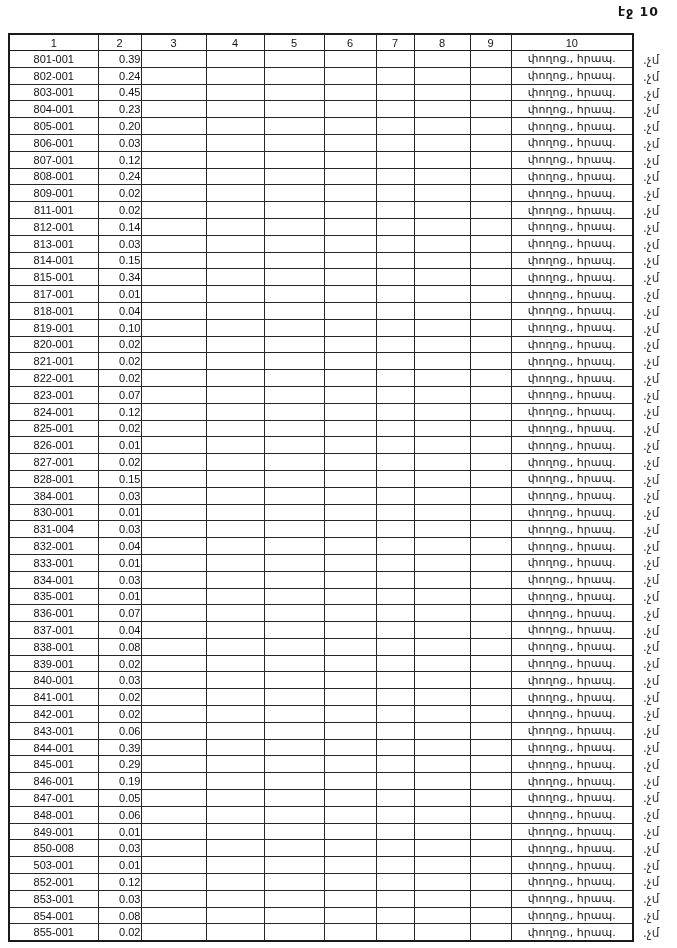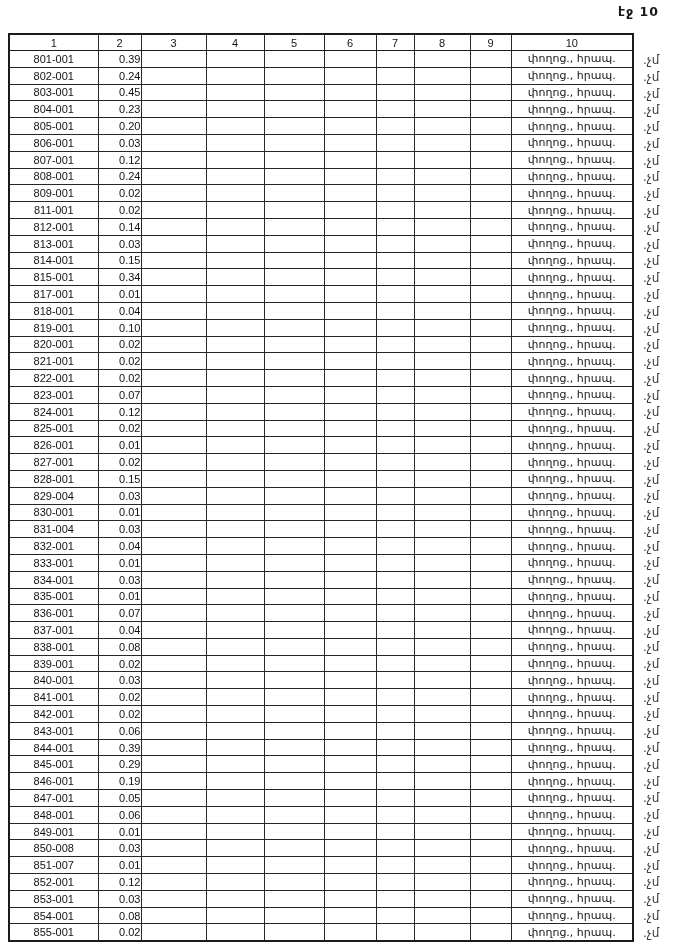--- a/index.html
+++ b/index.html
@@ -386,21 +386,21 @@
         <td class="c-empty"></td>
         <td class="c-empty"></td>
         <td class="c-empty"></td>
         <td class="c-empty"></td>
         <td class="c-empty"></td>
         <td class="c-empty"></td>
         <td class="c-empty"></td>
         <td class="c-armen">փողոց., հրապ.</td>
       </tr>
       <tr>
-        <td class="c-code">829-004</td>
+        <td class="c-code">384-001</td>
         <td class="c-value">0.03</td>
         <td class="c-empty"></td>
         <td class="c-empty"></td>
         <td class="c-empty"></td>
         <td class="c-empty"></td>
         <td class="c-empty"></td>
         <td class="c-empty"></td>
         <td class="c-empty"></td>
         <td class="c-armen">փողոց., հրապ.</td>
       </tr>
@@ -650,21 +650,21 @@
         <td class="c-empty"></td>
         <td class="c-empty"></td>
         <td class="c-empty"></td>
         <td class="c-empty"></td>
         <td class="c-empty"></td>
         <td class="c-empty"></td>
         <td class="c-empty"></td>
         <td class="c-armen">փողոց., հրապ.</td>
       </tr>
       <tr>
-        <td class="c-code">851-007</td>
+        <td class="c-code">503-001</td>
         <td class="c-value">0.01</td>
         <td class="c-empty"></td>
         <td class="c-empty"></td>
         <td class="c-empty"></td>
         <td class="c-empty"></td>
         <td class="c-empty"></td>
         <td class="c-empty"></td>
         <td class="c-empty"></td>
         <td class="c-armen">փողոց., հրապ.</td>
       </tr>

